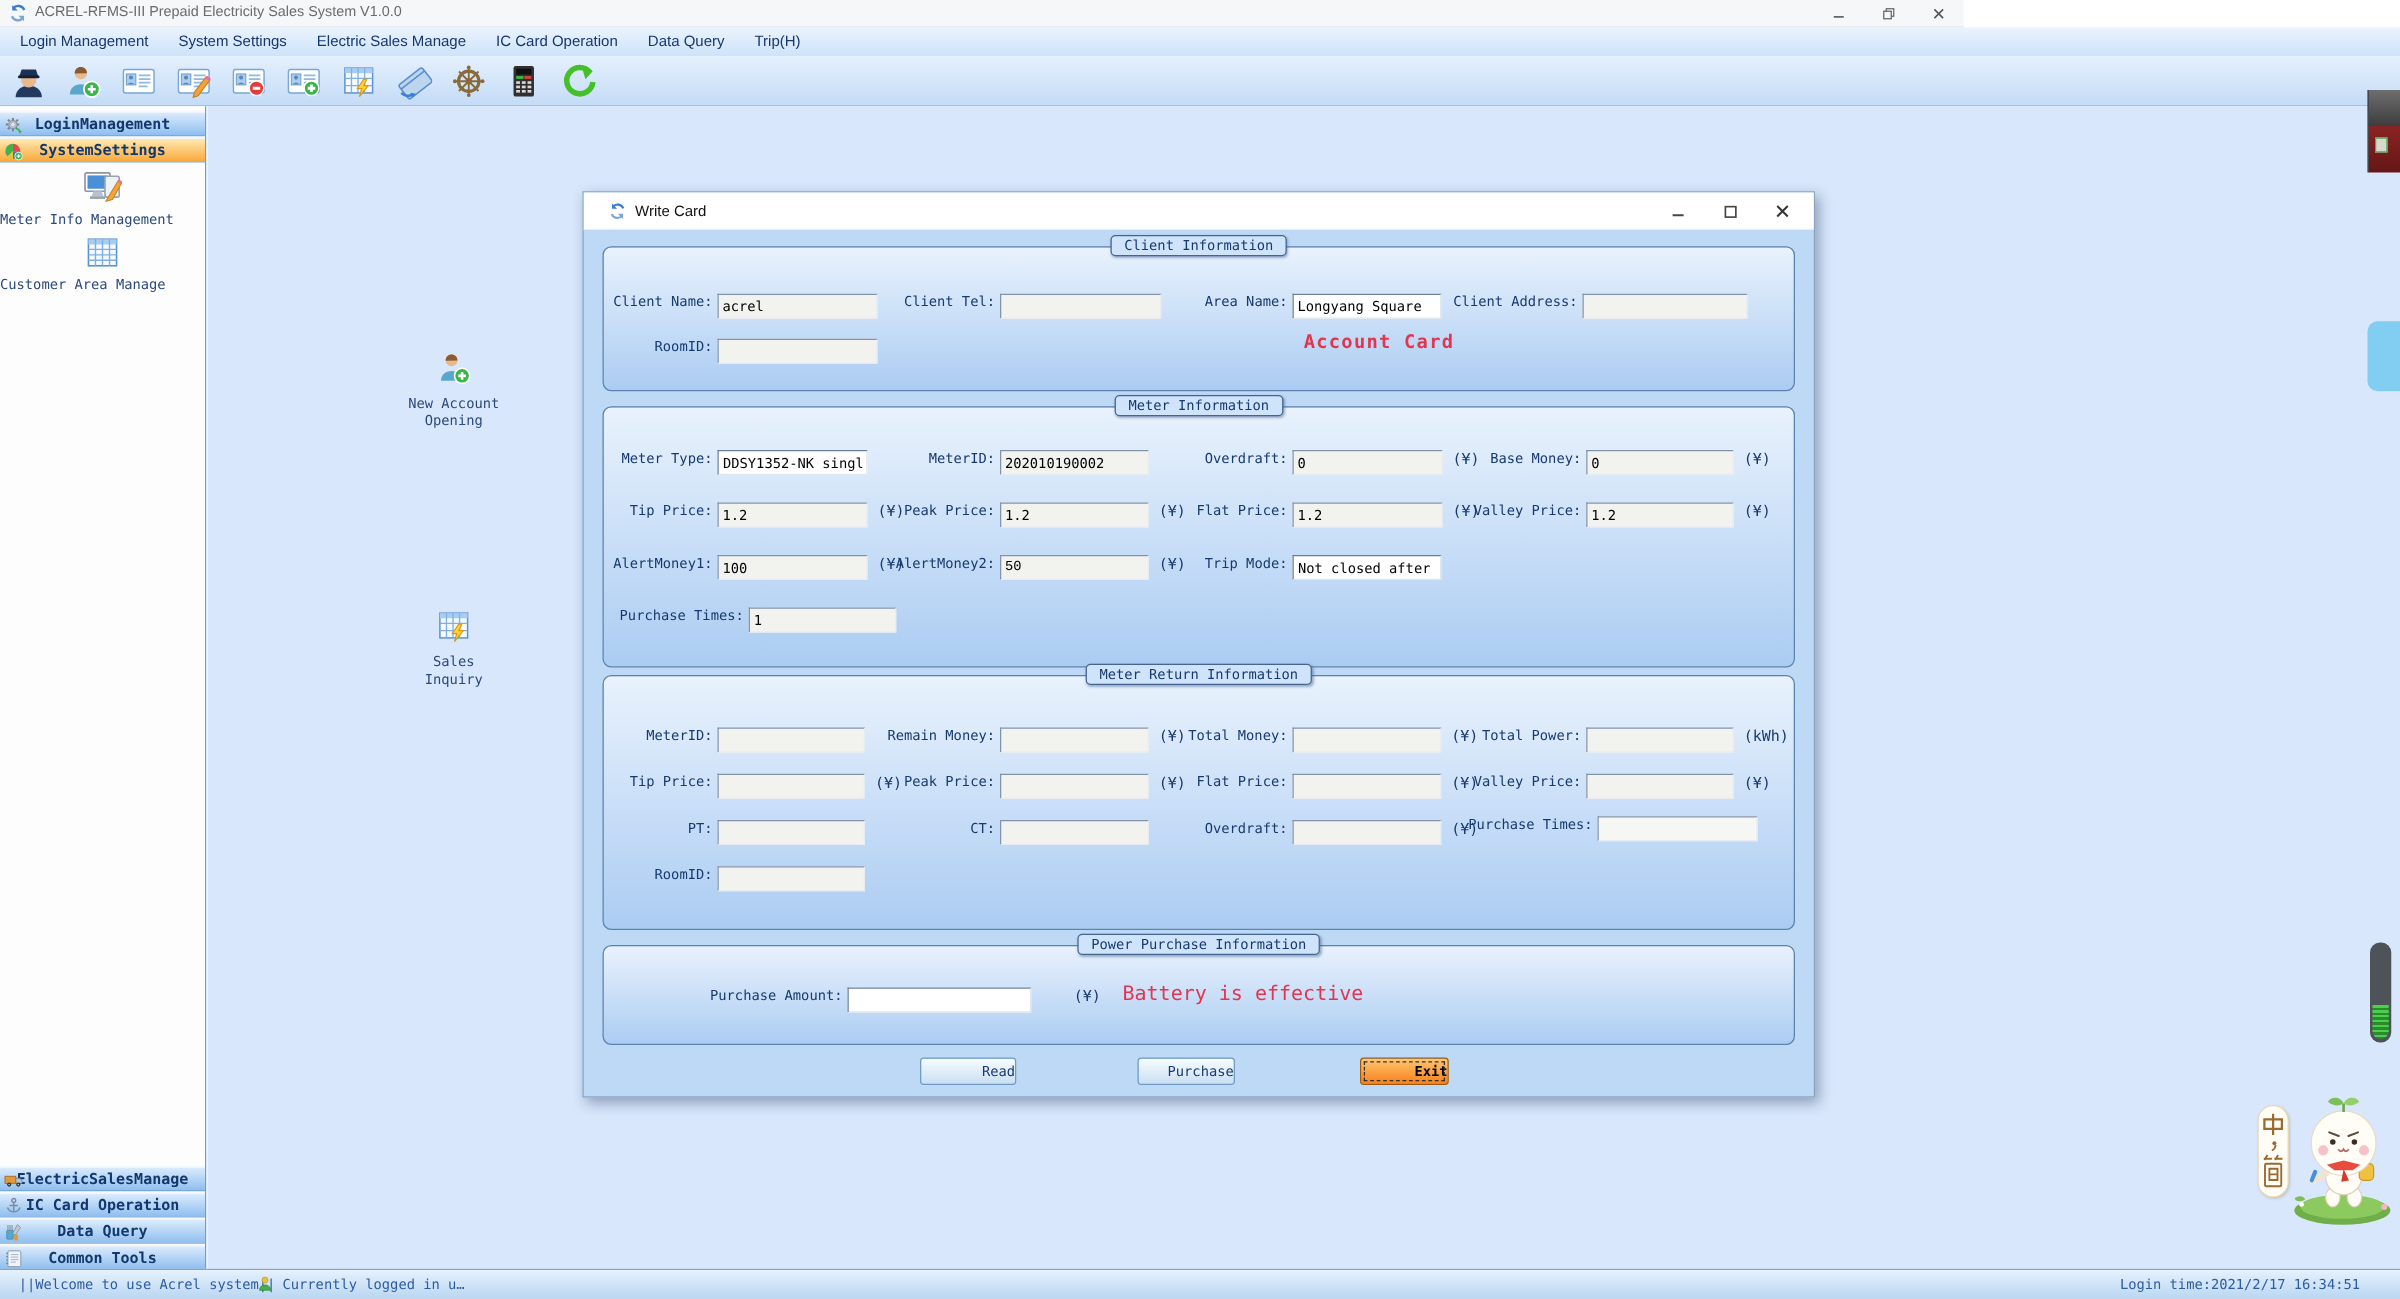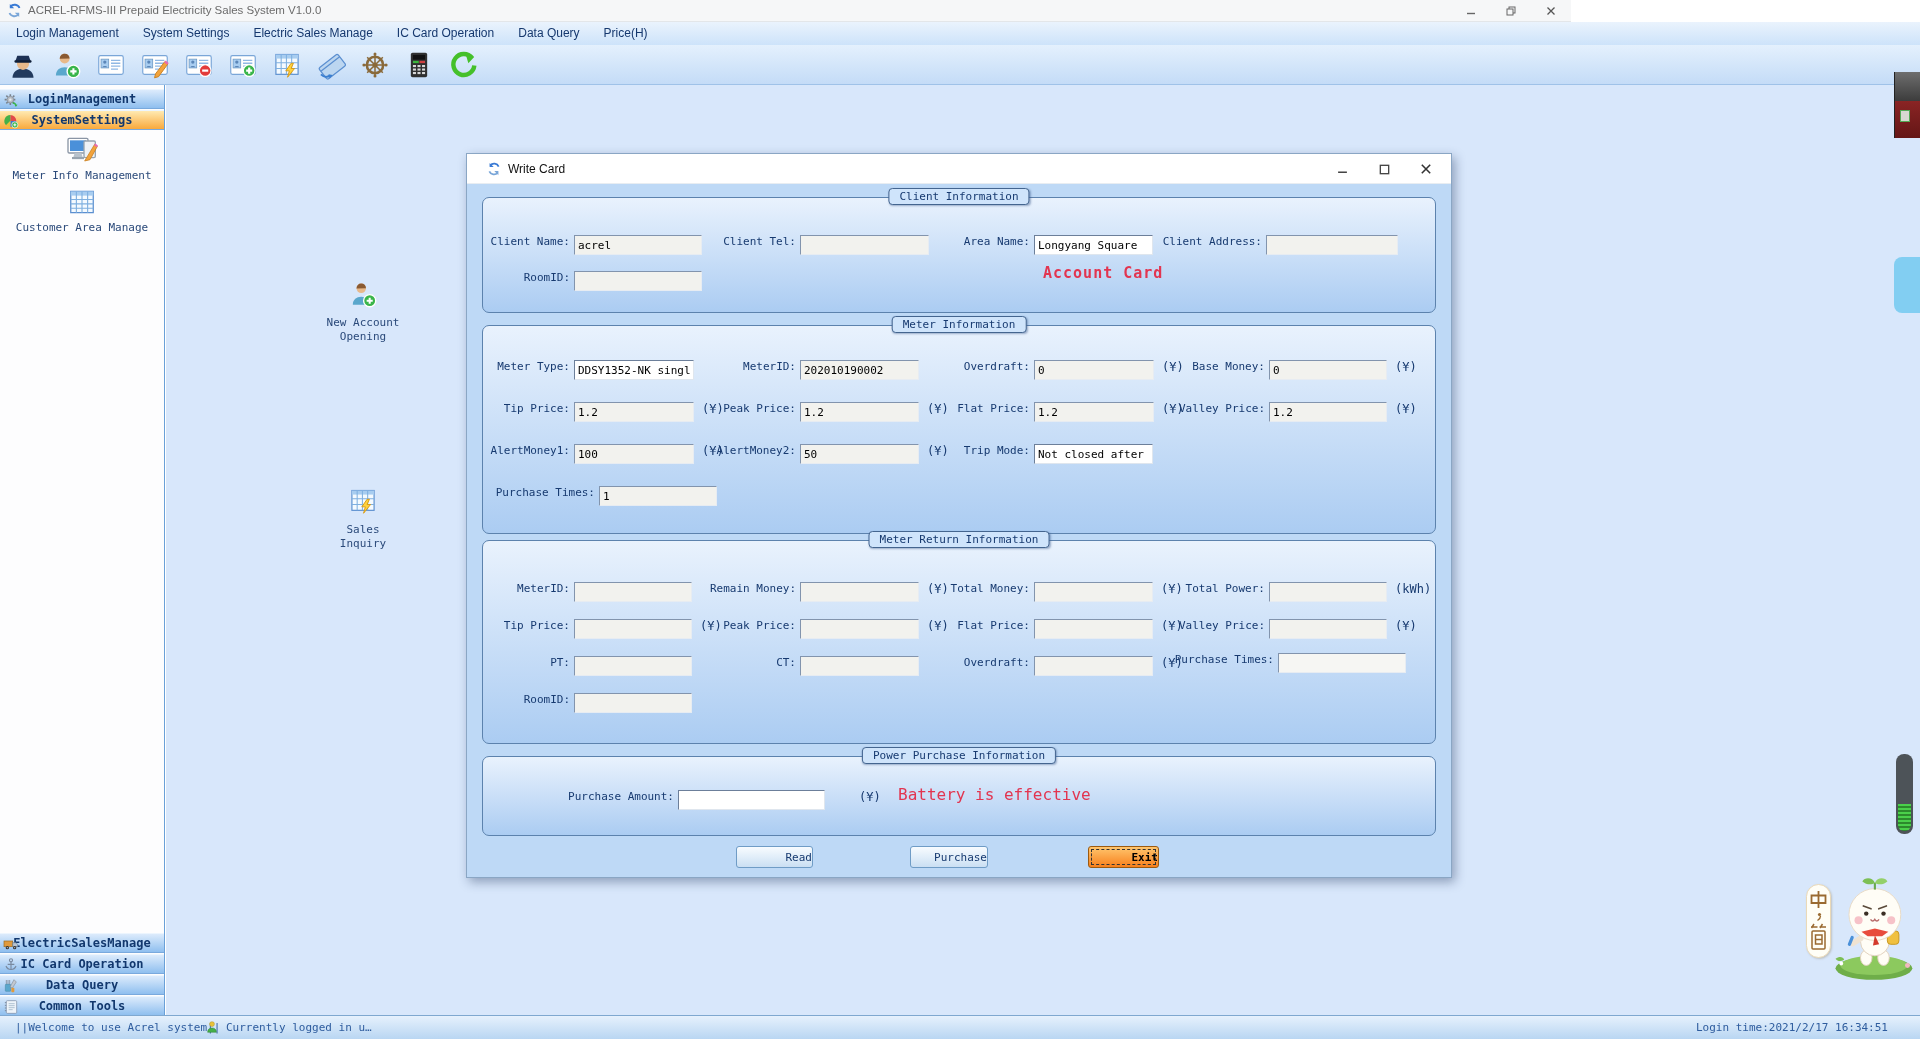--- a/index.html
+++ b/index.html
@@ -19,21 +19,21 @@
   .toolbar{position:absolute;left:0;top:45px;width:1920px;height:40px;background:linear-gradient(#e4f0fd,#c4dcf7);border-bottom:1px solid #9fc2e8;display:flex;align-items:center;padding-left:6px;gap:10px}
   .tool-btn{width:34px;height:34px;display:flex;align-items:center;justify-content:center;border-radius:3px}
 
   
   .sidebar{position:absolute;left:0;top:85px;width:165px;height:930px;background:#fdfdfe;border-right:1px solid #6aa0d8}
   .sgroup{position:absolute;left:0;width:164px;height:20px;background:linear-gradient(#dcebfc,#8fbfef);border-top:1px solid #ecf5fe;border-bottom:1px solid #79a9dd}
   .sgroup.sel{background:linear-gradient(#ffeab2,#f9a93c)}
   .sgroup svg{position:absolute;left:3px;top:2px}
   .glabel{display:block;text-align:center;font:bold 12px "DejaVu Sans Mono",monospace;color:#12386e;line-height:19px}
   .side-icon{position:absolute;left:0;width:164px;text-align:center}
-  .side-label{position:absolute;left:0;width:164px;text-align:center;font:11px "DejaVu Sans Mono",monospace;color:#2b4a7a;line-height:13px}
+  .side-label{position:absolute;left:0;width:164px;text-align:left;font:11px "DejaVu Sans Mono",monospace;color:#2b4a7a;line-height:13px}
 
   
   .workspace{position:absolute;left:166px;top:85px;width:1754px;height:930px;background:#d8e7fb}
   .ws-short{position:absolute;width:90px;text-align:center;font:11px "DejaVu Sans Mono",monospace;color:#2b4a7a;line-height:14px}
   .ws-short .ic{display:block;margin:0 auto 4px}
 
   
   .dialog{position:absolute;left:466px;top:153px;width:986px;height:725px;background:#bed9f6;border:1px solid #8aa6c4;box-shadow:3px 4px 10px rgba(30,50,90,.4)}
   .dlg-title{position:absolute;left:0;top:0;width:984px;height:30px;background:#fff;display:flex;align-items:center;padding-left:20px;gap:7px;border-bottom:1px solid #e8edf2}
   .dlg-ttext{font-size:12px;color:#111}
@@ -292,21 +292,21 @@
         </span>
     </div>
   </div>
 
   <div class="menubar">
     <span class="menu-item">Login Management</span>
     <span class="menu-item">System Settings</span>
     <span class="menu-item">Electric Sales Manage</span>
     <span class="menu-item">IC Card Operation</span>
     <span class="menu-item">Data Query</span>
-    <span class="menu-item">Price(H)</span>
+    <span class="menu-item">Trip(H)</span>
   </div>
 
   <div class="toolbar">
     <span class="tool-btn">
         <svg width="28" height="28">
           <use href="#i-police"></use>
         </svg>
       </span>
     <span class="tool-btn">
         <svg width="28" height="28">
@@ -522,21 +522,21 @@
         <input class="inp" style="width: 118px;" value="1.2">
         <span class="unit">(¥)</span>
       </div>
       <div class="fg" style="left:91px;top:118px">
         <span class="lbl">AlertMoney1:</span>
         <input class="inp" style="width: 120px;" value="100">
         <span class="unit">(¥)</span>
       </div>
       <div class="fg" style="left:317px;top:118px">
         <span class="lbl">AlertMoney2:</span>
-        <input class="inp" style="width: 119px;" value="50">
+        <input class="inp" style="width: 119px; font-family: Liberation Mono, monospace;" value="50">
         <span class="unit">(¥)</span>
       </div>
       <div class="fg" style="left:551px;top:118px">
         <span class="lbl">Trip Mode:</span>
         <input class="inp white" style="width: 119px;" value="Not closed after tr">
       </div>
       <div class="fg" style="left:116px;top:160px">
         <span class="lbl">Purchase Times:</span>
         <input class="inp" style="width: 118px;" value="1">
       </div>

